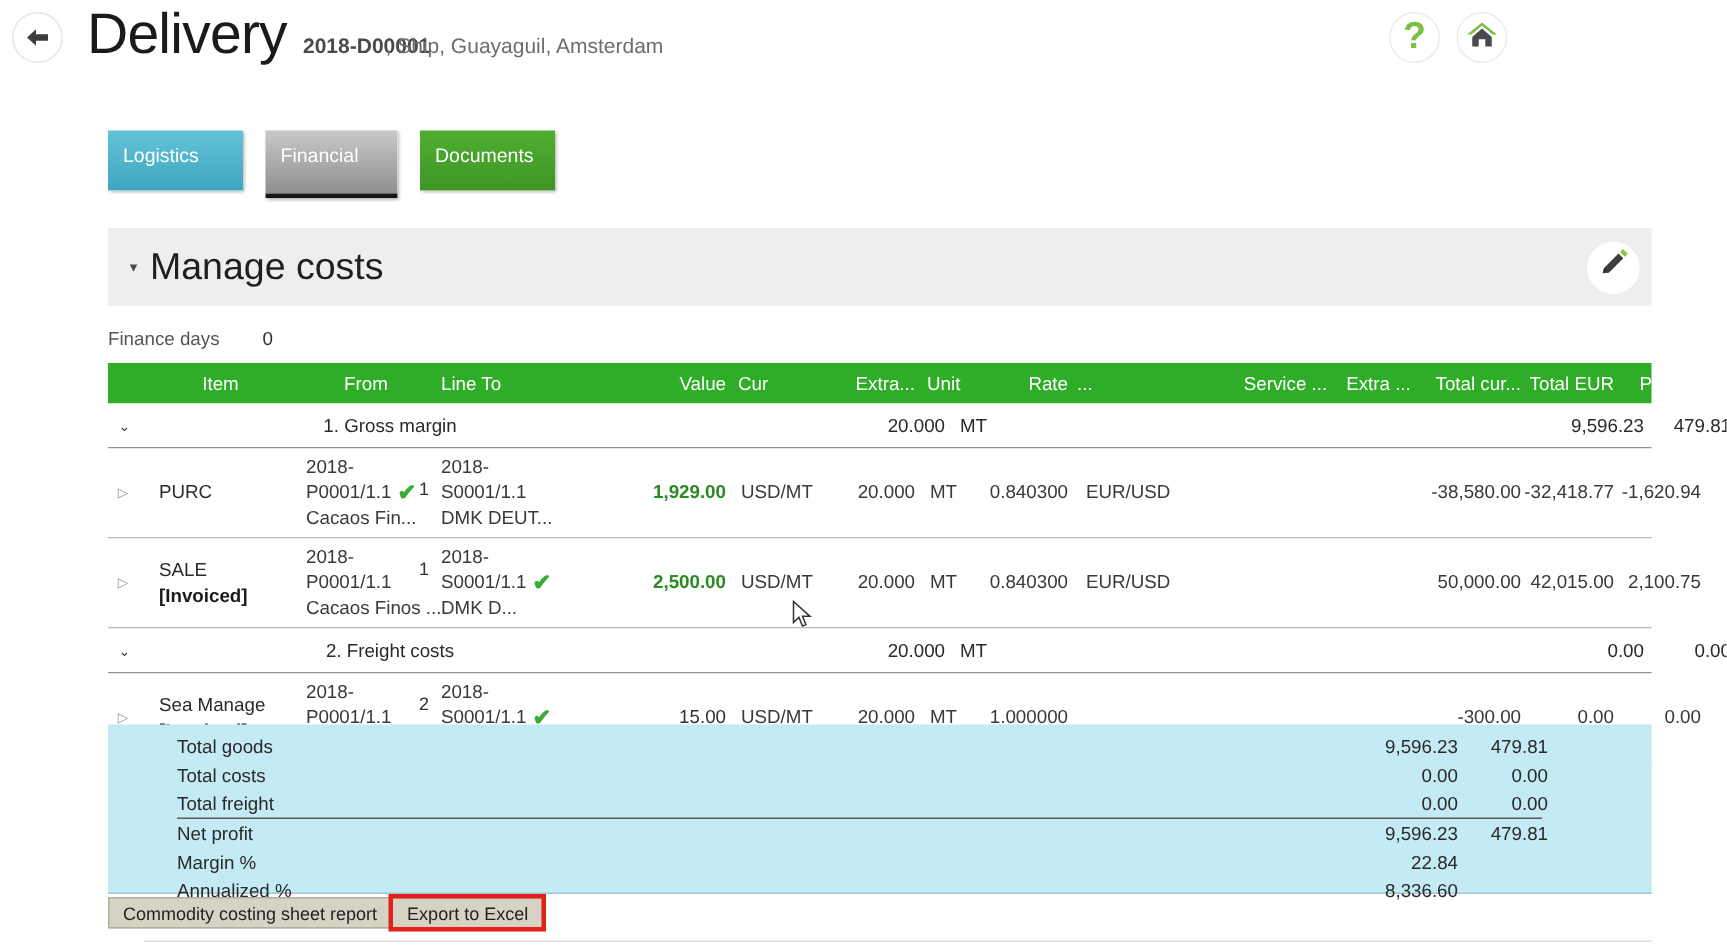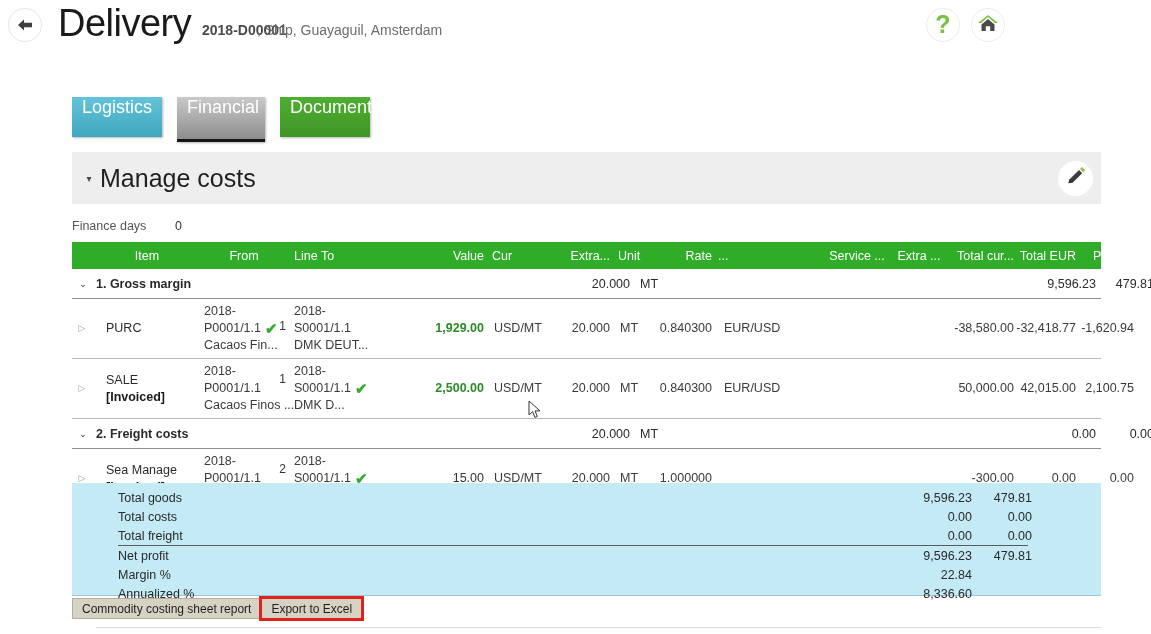--- a/index.html
+++ b/index.html
@@ -40,23 +40,23 @@
     border: 1px solid #ececec; background: #fff;
     display: flex; align-items: center; justify-content: center; cursor: pointer;
   }
   .icon-help { left: 926px; }
   .icon-home { left: 971px; }
   .help-glyph { font-size: 25px; font-weight: bold; color: #7ac143; line-height: 1; margin-top: -2px; }
 
   
   .tabs { position: absolute; left: 72px; top: 81px; height: 46px; }
   .tab {
-    position: absolute; top: 16px; height: 40px; width: 90px;
-    color: #ffffff; font-size: 18px;
-    display: flex; align-items: flex-start; cursor: pointer;
+    position: absolute; top: 6px; height: 40px; width: 90px;
+    color: #ffffff; font-size: 13px;
+    display: flex; align-items: center; cursor: pointer;
     padding: 0 0 7px 10px;
     box-shadow: 1px 1px 2px rgba(0,0,0,0.28);
   }
   .tab-logistics { left: 0px;   background: linear-gradient(180deg,#63c3d8 0%, #3fa7bf 100%); }
   .tab-financial { left: 105px; width: 88px; height: 45px;
                    background: linear-gradient(180deg,#c9c9c9 0%, #8e8e8e 100%);
                    border-bottom: 3px solid #161616; padding-bottom: 10px; }
   .tab-documents { left: 208px; background: linear-gradient(180deg,#4fae31 0%, #3f9526 100%); }
 
   
@@ -116,21 +116,21 @@
   .grid-head .c-totcur { text-align: right; padding-right: 2px; }
   .grid-head .c-toteur { text-align: right; padding-right: 2px; }
   .grid-head .c-permt  { text-align: right; padding-right: 4px; }
 
   .group-row {
     display: flex; align-items: center; height: 30px;
     background: #fff; border-bottom: 1px solid #909090; color: #2a2a2a;
   }
   .group-row .c { text-align: right; padding-right: 6px; }
   .group-caret { width: 22px; flex: 0 0 22px; text-align: center; font-size: 9px; color:#333; cursor:pointer; }
-  .group-label { flex: 0 0 330px; text-align: left; padding-left: 2px; font-weight: bold; }
+  .group-label { flex: 0 0 330px; text-align: center; padding-left: 2px; }
   .group-spacer { flex: 0 0 86px; }
 
   .data-row {
     display: flex; align-items: stretch; min-height: 54px;
     background: #fff; border-bottom: 1px solid #b9b9b9;
   }
   .data-row .c {
     display: flex; flex-direction: column; justify-content: center;
     padding: 4px 6px 4px 0; text-align: right; line-height: 17px;
     white-space: nowrap;

